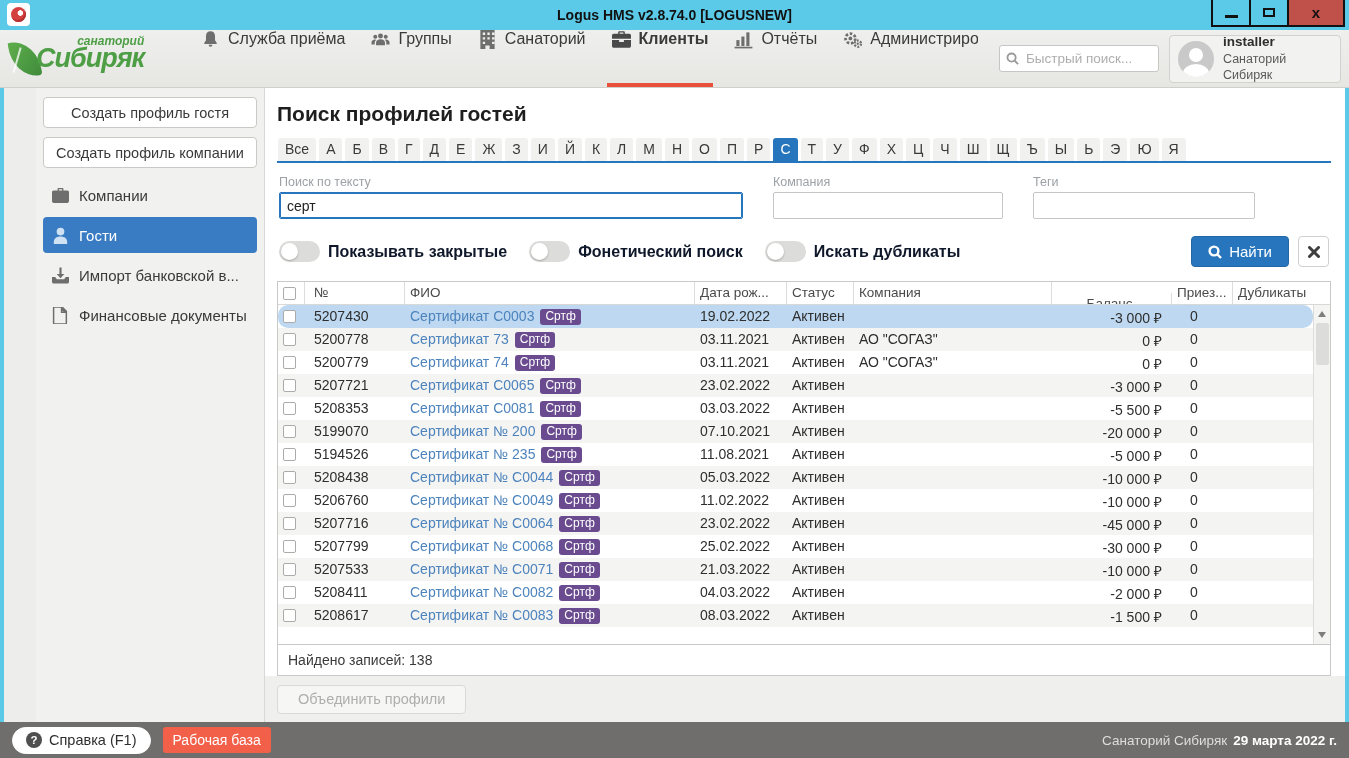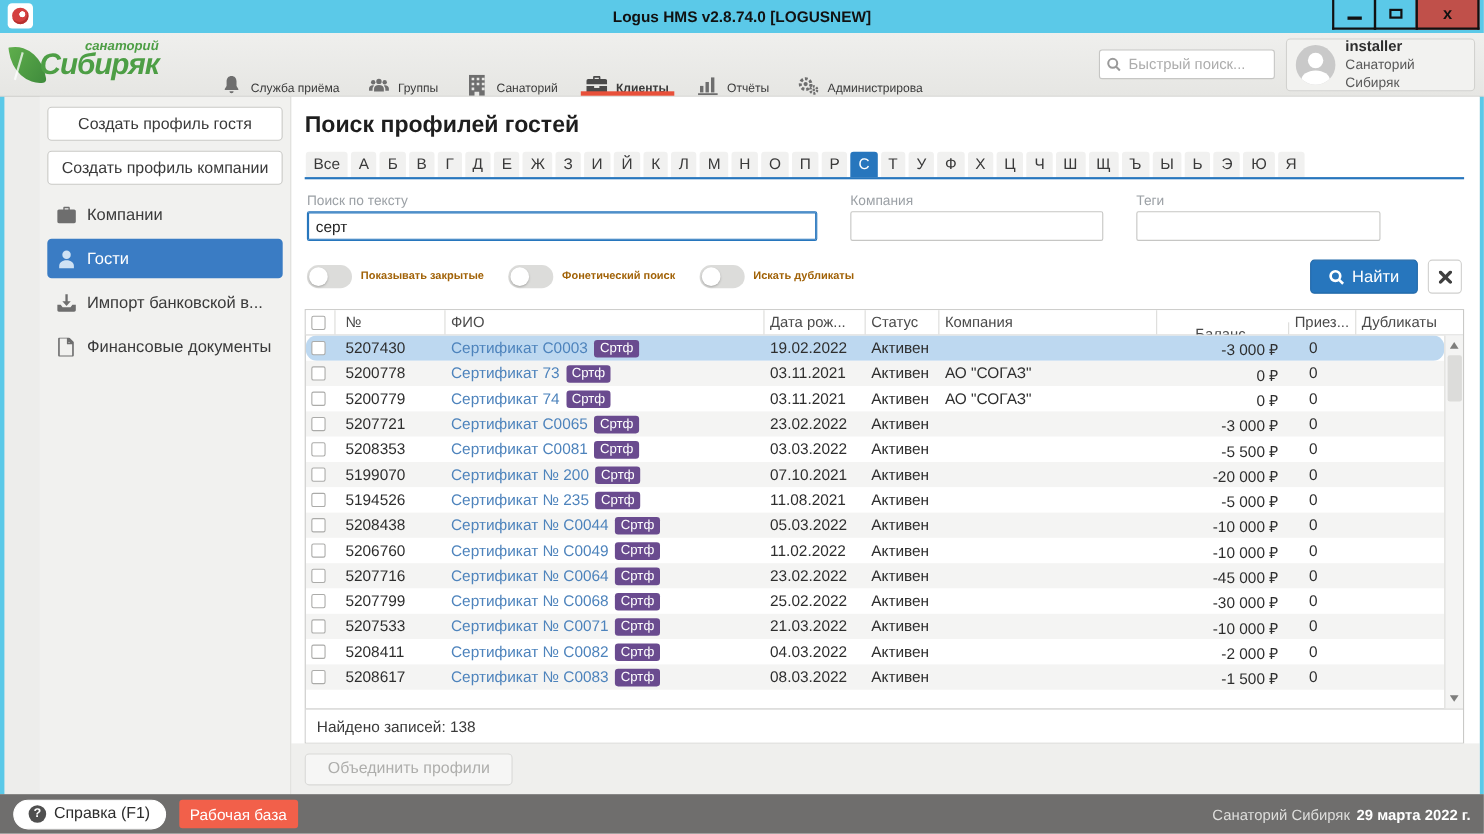--- a/index.html
+++ b/index.html
@@ -23,21 +23,21 @@
 
   
   .navbar { height:58px; background:linear-gradient(#EFEFED,#E6E6E3); border-bottom:1px solid #CFCFCC; display:flex; align-items:center; padding:0 8px 0 10px; flex:0 0 auto; }
   .logo { display:flex; align-items:center; width:178px; flex:0 0 auto; position:relative; }
   .leaf { width:30px; height:36px; background:linear-gradient(135deg,#5FAE4C,#3F8B3C); border-radius:2% 90% 10% 90%; transform:rotate(-8deg); position:relative; }
   .leaf::after { content:""; position:absolute; left:6px; top:5px; width:2px; height:26px; background:rgba(255,255,255,.75); transform:rotate(24deg); }
   .logo-text { margin-left:-4px; position:relative; }
   .logo-brand { font-size:27px; font-weight:bold; font-style:italic; color:#4D9E45; letter-spacing:-1px; line-height:1; }
   .logo-tag { position:absolute; top:-11px; right:0; font-size:12px; font-style:italic; font-weight:bold; color:#4D9E45; }
   .nav-items { display:flex; align-items:center; height:100%; flex:1 1 auto; min-width:0; }
-  .nav-item { display:flex; align-items:flex-end; gap:8px; height:100%; padding:0 13px; font-size:11px; color:#3A3A3A; position:relative; cursor:default; white-space:nowrap; }
+  .nav-item { display:flex; align-items:flex-start; gap:8px; height:100%; padding:0 13px; font-size:16px; color:#3A3A3A; position:relative; cursor:default; white-space:nowrap; }
   .nav-item svg { width:19px; height:19px; fill:#6E6E6E; flex:0 0 auto; }
   .nav-item.active { font-weight:bold; }
   .nav-item.active svg { fill:#4A4A4A; }
   .nav-item.active::after { content:""; position:absolute; left:8px; right:8px; bottom:0; height:4px; background:#E8503A; }
   .nav-item.truncated { max-width:148px; overflow:hidden; padding-right:0; }
   .quick-search { position:relative; flex:0 0 auto; margin-right:10px; }
   .quick-search input { width:160px; height:27px; border:1px solid #C6C6C4; border-radius:3px; background:#fff; padding:0 6px 0 26px; font-size:13.5px; font-family:inherit; color:#333; }
   .quick-search input::placeholder { color:#ADADAD; }
   .quick-search svg { position:absolute; left:7px; top:7px; width:13px; height:13px; stroke:#9A9A9A; fill:none; stroke-width:2; }
   .user-panel { flex:0 0 auto; width:172px; height:48px; border:1px solid #D2D2CF; border-radius:4px; background:#F2F2F0; display:flex; align-items:center; padding:0 8px; gap:9px; }
@@ -71,21 +71,21 @@
   .f-row { display:flex; gap:30px; }
   .f-group { display:flex; flex-direction:column; }
   .f-label { font-size:12.5px; color:#9CA1A6; margin-bottom:3px; }
   .f-input { height:27px; border:1px solid #C6C6C4; border-radius:2px; padding:0 7px; font-size:14px; font-family:inherit; color:#222; background:#fff; }
   .f-input.focused { border:1px solid #2776BD; outline:1px solid #2776BD; outline-offset:-2px; }
   .w-search { width:464px; } .w-company { width:230px; } .w-tags { width:222px; }
   .f-row2 { display:flex; align-items:center; margin:17px 0 14px; }
   .toggle-group { display:flex; align-items:center; gap:8px; margin-right:22px; }
   .toggle { width:41px; height:21px; border-radius:11px; background:#DCDCDA; position:relative; flex:0 0 auto; }
   .toggle .knob { position:absolute; left:2px; top:2px; width:17px; height:17px; border-radius:50%; background:#fff; box-shadow:0 1px 2px rgba(0,0,0,.25); }
-  .toggle-label { font-size:10px; font-weight:bold; color:#a16207; white-space:nowrap; }
+  .toggle-label { font-size:16px; font-weight:bold; color:#0f172a; white-space:nowrap; }
   .spacer { flex:1 1 auto; }
   .find-btn { height:31px; padding:0 16px; background:#2776BD; border:1px solid #2168A8; border-radius:4px; color:#fff; font-size:15px; font-family:inherit; display:flex; align-items:center; gap:7px; cursor:default; }
   .find-btn svg { width:14px; height:14px; stroke:#fff; fill:none; stroke-width:2.4; }
   .clear-btn { width:31px; height:31px; margin-left:9px; background:#fff; border:1px solid #D0D0CE; border-radius:4px; display:flex; align-items:center; justify-content:center; cursor:default; }
   .clear-btn svg { width:12px; height:12px; stroke:#3F3F3F; stroke-width:3; stroke-linecap:round; }
 
   
   .table-box { border:1px solid #C9C9C7; display:flex; flex-direction:column; flex:1 1 auto; min-height:0; }
   .thead { display:flex; height:23px; flex:0 0 auto; border-bottom:1px solid #D8D8D6; background:#fff; }
   .hc { font-size:13.5px; color:#4A4A4A; border-right:1px solid #DCDCDA; padding:3px 4px 0 5px; white-space:nowrap; overflow:hidden; }

